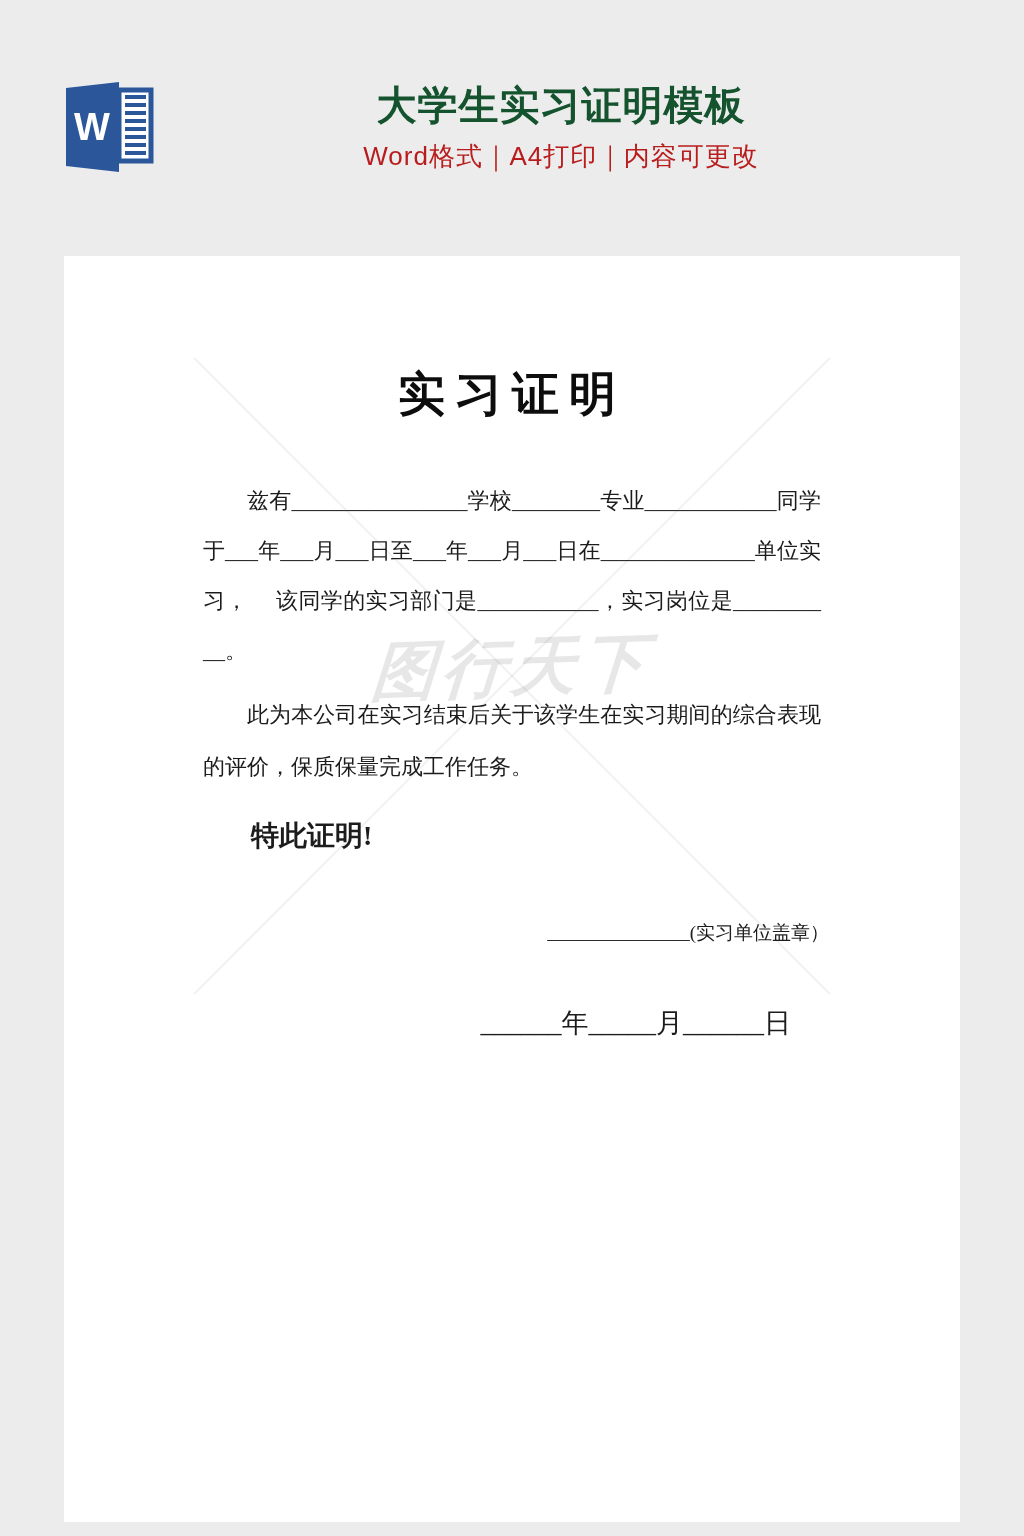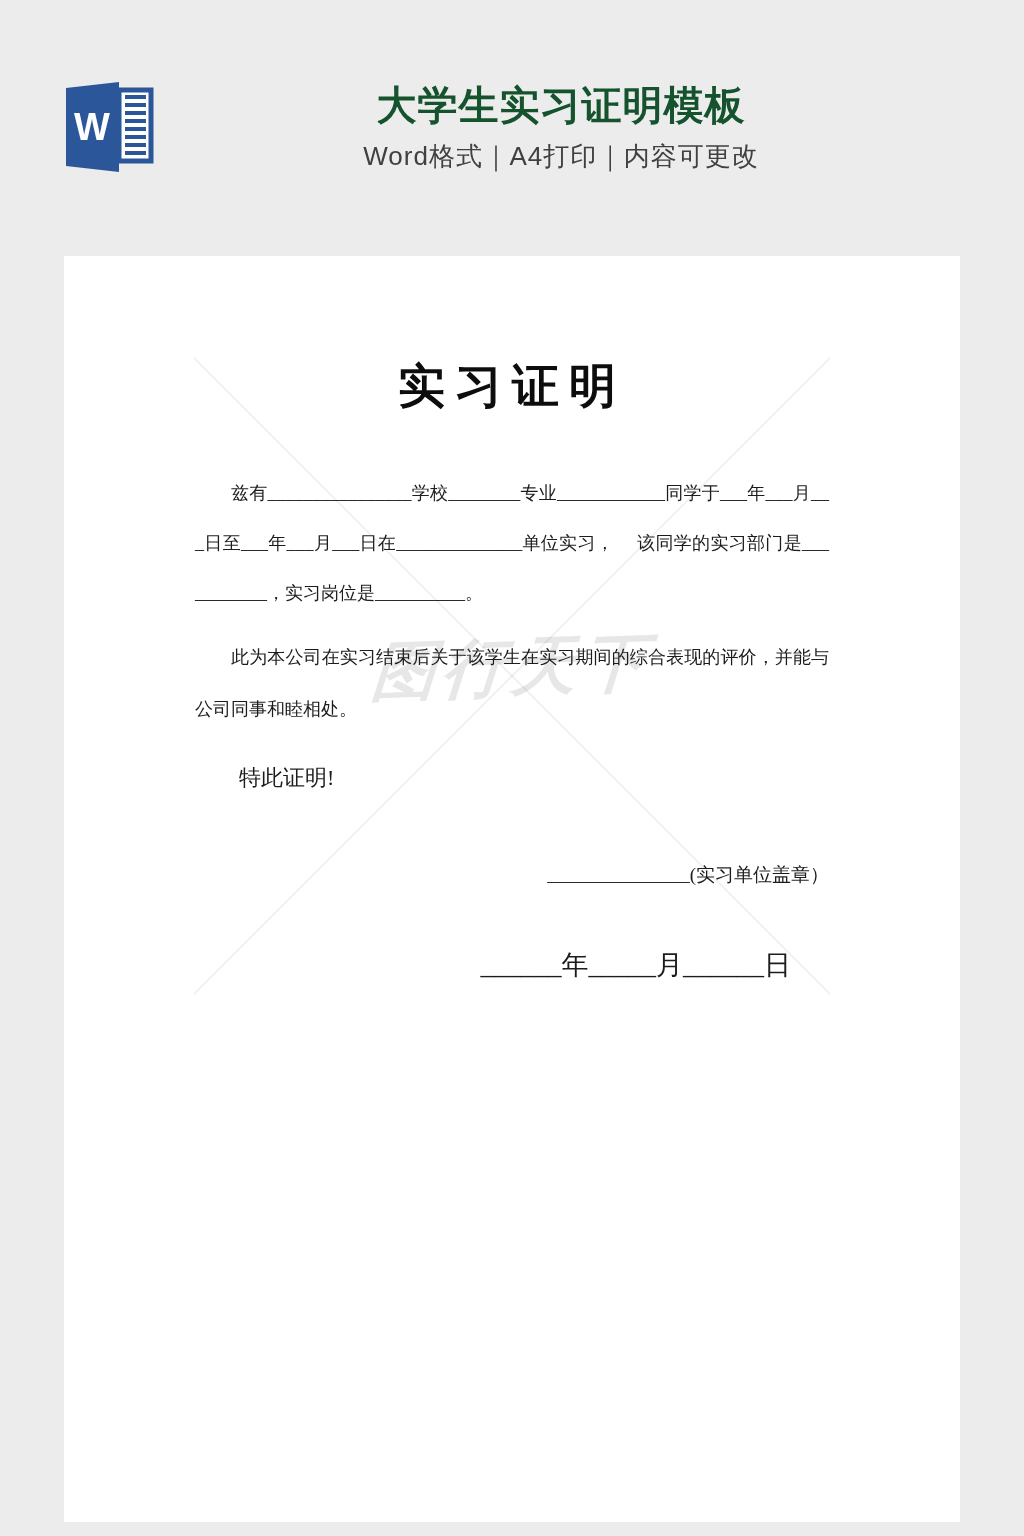--- a/index.html
+++ b/index.html
@@ -42,21 +42,21 @@
     font-size: 40px;
     line-height: 50px;
     font-weight: 700;
     color: #14532d;
     letter-spacing: 1px;
   }
   .header-subtitle {
     margin-top: 11px;
     font-size: 26px;
     line-height: 30px;
-    color: #404040;
+    color: #b91c1c;
     letter-spacing: 1px;
   }
 
   
   .page {
     position: absolute;
     left: 64px;
     top: 256px;
     width: 896px;
     height: 1266px;
@@ -89,49 +89,50 @@
     color: rgba(60, 60, 60, 0.12);
     transform: rotate(-2deg) skewX(-6deg);
     white-space: nowrap;
     pointer-events: none;
     z-index: 0;
   }
 
   .doc-content {
     position: relative;
     z-index: 1;
-    padding: 8px 131px;
+    padding: 16px 131px;
     font-family: "Liberation Serif", "DejaVu Serif", serif;
     color: #1c1c1c;
   }
   .doc-title {
     padding-top: 92px;
     text-align: center;
     font-size: 47px;
     line-height: 60px;
     font-weight: 700;
     letter-spacing: 10px;
     color: #0d0d0d;
   }
   .doc-para {
-    font-size: 18px;
+    font-size: 22px;
     text-align: justify;
     text-justify: inter-ideograph;
     text-indent: 2em;
-    margin: 0;
+    margin: 8px;
     word-break: break-all;
   }
   .para-1 { margin-top: 52px; line-height: 50px; }
   .para-2 { margin-top: 50px; line-height: 51px; }
   .para-3 { margin-top: 13px; line-height: 52px; }
   .doc-closing {
     margin-top: 28px;
-    font-size: 22px;
+    font-size: 28px;
     line-height: 30px;
     text-indent: 2em;
+    font-weight: bold;
   }
   .doc-seal-line {
     margin-top: 66px;
     font-size: 19px;
     line-height: 32px;
     text-align: right;
     white-space: nowrap;
   }
   .doc-date-line {
     margin-top: 58px;
@@ -175,21 +176,21 @@
   <div class="diag-line up"></div>
   <div class="diag-line down"></div>
   <div class="watermark-logo">图行天下</div>
 
   <div class="doc-content">
     <div class="doc-title">实习证明</div>
 
     <p class="doc-para para-1">兹有________________学校________专业____________同学于___年___月___日至___年___月___日在______________单位实习，　 该同学的实习部门是___________，实习岗位是__________。</p>
 
 
-    <p class="doc-para para-3">此为本公司在实习结束后关于该学生在实习期间的综合表现的评价，并能与公司同事和睦相处。</p>
+    <p class="doc-para para-3">此为本公司在实习结束后关于该学生在实习期间的综合表现的评价，保质保量完成工作任务。</p>
 
     <div class="doc-closing">特此证明!</div>
 
     <div class="doc-seal-line">_______________(实习单位盖章）</div>
 
     <div class="doc-date-line">______年_____月______日</div>
   </div>
 </div>
 
 </body></html>

